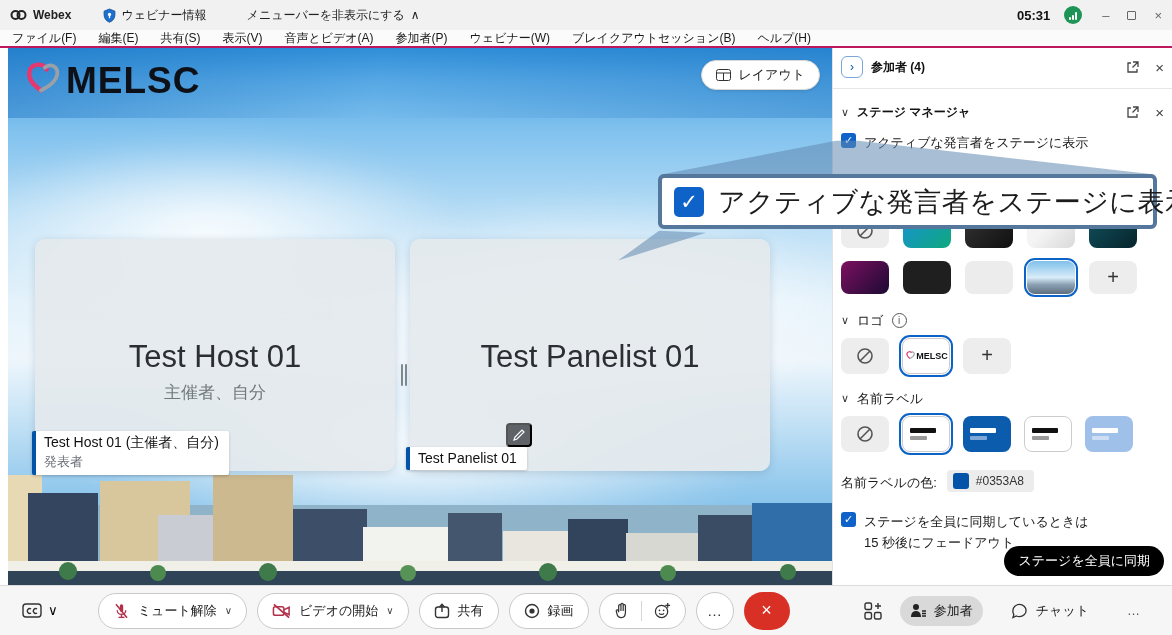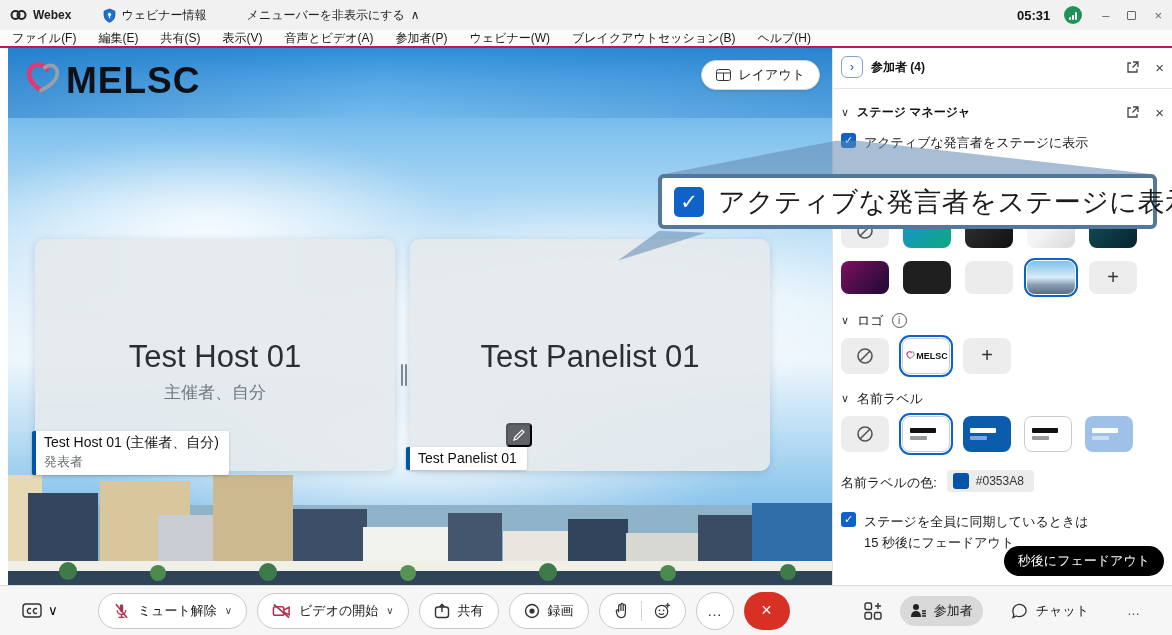--- a/index.html
+++ b/index.html
@@ -390,21 +390,21 @@
           <span class="color-hex">#0353A8</span>
         </span>
       </div>
 
       <div class="cbx-row sync-cbx">
         <span class="cbx">✓</span>
         <span class="cbx-label">ステージを全員に同期しているときは</span>
       </div>
       <div class="sync-line2">15 秒後にフェードアウト</div>
 
-      <button class="sync-btn">秒後にフェードアウト</button>
+      <button class="sync-btn">ステージを全員に同期</button>
     </div>
 
     <svg class="callout-layer" viewBox="0 0 1172 538" preserveAspectRatio="none">
       <polygon points="836,93 858,93 1157,127 660,127" fill="rgba(96,137,176,0.55)"></polygon>
       <polygon points="659,183 706,185 618,213" fill="rgba(96,137,176,0.55)"></polygon>
     </svg>
     <div class="callout-box">
       <span class="callout-cbx">✓</span>
       <span class="callout-text">アクティブな発言者をステージに表示</span>
     </div>

